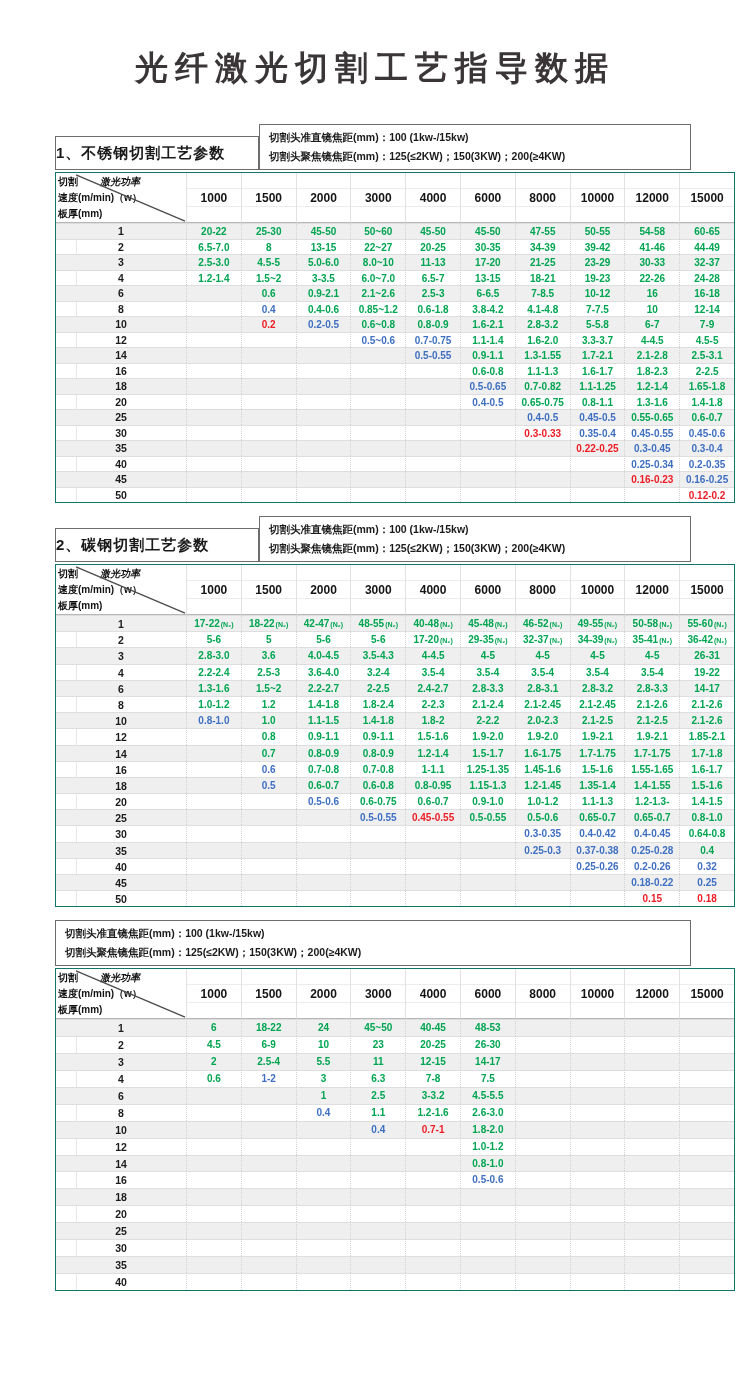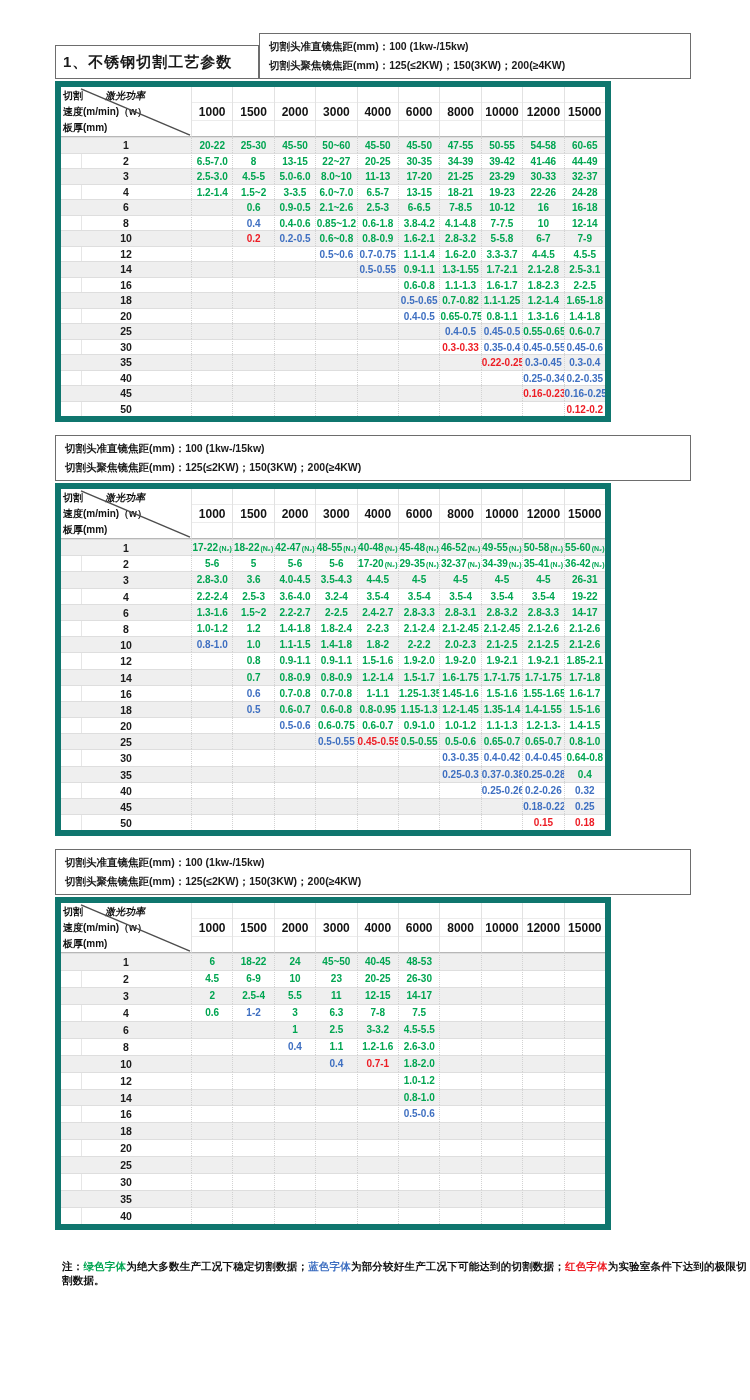--- a/index.html
+++ b/index.html
@@ -12,30 +12,30 @@
     letter-spacing:7px;color:#3a3637;
   }
   section.tbl{margin-left:55px;width:636px;}
   section#t1{margin-top:33px;}
   section.tbl + section.tbl{margin-top:13px;}
 
   .hdr{display:flex;align-items:stretch;height:46px;}
   .title-box{
     width:204px;align-self:flex-end;height:34px;box-sizing:border-box;
     border:1.5px solid #6d6d6d;background:#fff;display:flex;align-items:center;
-    padding-left:7px;font-size:15px;font-weight:bold;letter-spacing:1px;color:#1a1a1a;
+    font-size:15px;font-weight:bold;letter-spacing:1px;color:#1a1a1a;
   }
   .info-box{
     flex:1;box-sizing:border-box;border:1.5px solid #6d6d6d;background:#fff;
     padding:3px 9px;font-size:10.5px;font-weight:bold;color:#1a1a1a;
     display:flex;flex-direction:column;justify-content:space-around;line-height:1.5;
   }
   .grid{
     display:grid;grid-template-columns:130px repeat(10,1fr);
-    width:556px;box-sizing:border-box;border:6px solid #0f766e;background:#fff;
+    width:680px;box-sizing:border-box;border:1px solid #0f766e;background:#fff;
     margin-top:2px;
   }
   .corner{
     position:relative;height:50px;box-sizing:border-box;border-bottom:1px solid #b7b7b7;
     font-size:10px;font-weight:bold;padding:1px 0 0 2px;line-height:16px;color:#111;
     background:#fff;
   }
   .corner svg{position:absolute;left:0;top:0;width:100%;height:100%;}
   .c1{display:flex;}
   .c1 .pw{margin-left:22px;font-style:italic;}
@@ -60,20 +60,21 @@
   .nsub{font-size:7px;font-weight:bold;margin-left:1px;}
   .t1{--rh:15.5px;}
   .t2{--rh:16.2px;}
   .t3{--rh:16.9px;}
   .note{margin:30px 0 0 62px;font-size:10.5px;font-weight:bold;color:#111;letter-spacing:0.2px;}
 </style>
 </head>
 <body>
 
 <main>
+  <h1 class="page-title">光纤激光切割工艺指导数据</h1>
 
   <section id="t1" class="tbl t1">
       <div class="hdr">
         <div class="title-box">1、不锈钢切割工艺参数</div>
         <div class="info-box">
           <div class="info-line">切割头准直镜焦距(mm)：100 (1kw-/15kw)</div>
           <div class="info-line">切割头聚焦镜焦距(mm)：125(≤2KW)；150(3KW)；200(≥4KW)</div>
         </div>
       </div>
       <div class="grid">
@@ -138,21 +139,21 @@
         <div class="cell"><span class="c-green">6.0~7.0</span></div>
         <div class="cell"><span class="c-green">6.5-7</span></div>
         <div class="cell"><span class="c-green">13-15</span></div>
         <div class="cell"><span class="c-green">18-21</span></div>
         <div class="cell"><span class="c-green">19-23</span></div>
         <div class="cell"><span class="c-green">22-26</span></div>
         <div class="cell"><span class="c-green">24-28</span></div>
         <div class="rh band">6</div>
         <div class="cell band"></div>
         <div class="cell band"><span class="c-green">0.6</span></div>
-        <div class="cell band"><span class="c-green">0.9-0.5</span></div>
+        <div class="cell band"><span class="c-green">0.9-2.1</span></div>
         <div class="cell band"><span class="c-green">2.1~2.6</span></div>
         <div class="cell band"><span class="c-green">2.5-3</span></div>
         <div class="cell band"><span class="c-green">6-6.5</span></div>
         <div class="cell band"><span class="c-green">7-8.5</span></div>
         <div class="cell band"><span class="c-green">10-12</span></div>
         <div class="cell band"><span class="c-green">16</span></div>
         <div class="cell band"><span class="c-green">16-18</span></div>
         <div class="rh">8</div>
         <div class="cell"></div>
         <div class="cell"><span class="c-blue">0.4</span></div>
@@ -293,20 +294,21 @@
         <div class="cell"></div>
         <div class="cell"></div>
         <div class="cell"></div>
         <div class="cell"></div>
         <div class="cell"></div>
         <div class="cell"><span class="c-red">0.12-0.2</span></div>
       </div>
     </section>
   <section id="t2" class="tbl t2">
       <div class="hdr">
+        <div class="title-box">2、碳钢切割工艺参数</div>
         <div class="info-box">
           <div class="info-line">切割头准直镜焦距(mm)：100 (1kw-/15kw)</div>
           <div class="info-line">切割头聚焦镜焦距(mm)：125(≤2KW)；150(3KW)；200(≥4KW)</div>
         </div>
       </div>
       <div class="grid">
         <div class="corner">
           <svg viewBox="0 0 130 50" preserveAspectRatio="none">
             <line x1="20" y1="2" x2="129" y2="49" stroke="#4d4d4d" stroke-width="1.4"></line>
           </svg>
@@ -728,14 +730,13 @@
         <div class="cell"></div>
         <div class="cell"></div>
         <div class="cell"></div>
         <div class="cell"></div>
         <div class="cell"></div>
         <div class="cell"></div>
         <div class="cell"></div>
       </div>
     </section>
 
-  <p class="note"><span>注：</span><span class="c-green">绿色字体</span><span>为绝大多数生产工况下稳定切割数据；</span><span class="c-blue">蓝色字体</span><span>为部分较好生产工况下可能达到的切割数据；</span><span class="c-red">红色字体</span><span>为实验室条件下达到的极限切割数据。</span></p>
 </main>
 
 </body></html>

